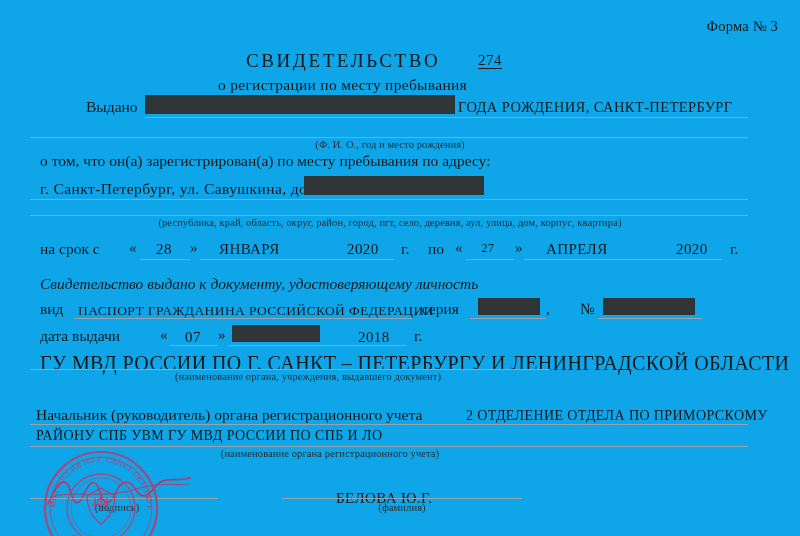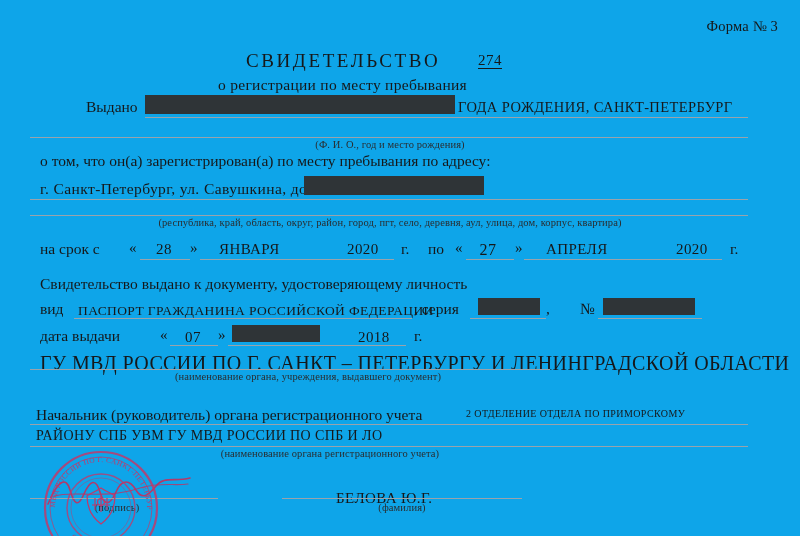--- a/index.html
+++ b/index.html
@@ -134,32 +134,32 @@
 
   <div class="lbl" style="left:40px; top:240px;">на срок с</div>
   <div class="lbl quote-mark" style="left:129px; top:240px;">«</div>
   <div class="filled" style="left:143px; top:241px; width:42px; text-align:center; font-size:15px;">28</div>
   <div class="lbl quote-mark" style="left:190px; top:240px;">»</div>
   <div class="filled caps" style="left:219px; top:241px; font-size:15px;">ЯНВАРЯ</div>
   <div class="filled" style="left:347px; top:241px; font-size:15px;">2020</div>
   <div class="lbl" style="left:401px; top:240px;">г.</div>
   <div class="lbl" style="left:428px; top:240px;">по</div>
   <div class="lbl quote-mark" style="left:455px; top:240px;">«</div>
-  <div class="filled" style="left:467px; top:241px; width:42px; text-align:center; font-size:16px;">27</div>
+  <div class="filled" style="left:467px; top:241px; width:42px; text-align:center; font-size:12px;">27</div>
   <div class="lbl quote-mark" style="left:515px; top:240px;">»</div>
   <div class="filled caps" style="left:546px; top:241px; font-size:15px;">АПРЕЛЯ</div>
   <div class="filled" style="left:676px; top:241px; font-size:15px;">2020</div>
   <div class="lbl" style="left:730px; top:240px;">г.</div>
 
   <div class="rule" style="left:140px; top:259px; width:50px;"></div>
   <div class="rule" style="left:200px; top:259px; width:194px;"></div>
   <div class="rule" style="left:466px; top:259px; width:48px;"></div>
   <div class="rule" style="left:524px; top:259px; width:198px;"></div>
 
-  <div class="lbl" style="left:40px; top:275px;">Свидетельство выдано к документу, удостоверяющему личность</div>
+  <div class="lbl" style="left:40px; top:275px;font-style:italic;">Свидетельство выдано к документу, удостоверяющему личность</div>
 
   <div class="lbl" style="left:40px; top:300px;">вид</div>
   <div class="filled" style="left:78px; top:303px; font-size:13.5px;">ПАСПОРТ ГРАЖДАНИНА РОССИЙСКОЙ ФЕДЕРАЦИИ</div>
   <div class="lbl" style="left:414px; top:300px;">, серия</div>
   <div class="redact" style="left:478px; top:298px; width:62px; height:17px;"></div>
   <div class="lbl" style="left:546px; top:300px;">,</div>
   <div class="lbl" style="left:580px; top:300px;">№</div>
   <div class="redact" style="left:603px; top:298px; width:92px; height:17px;"></div>
   <div class="rule" style="left:74px; top:318px; width:338px;"></div>
   <div class="rule" style="left:470px; top:318px; width:76px;"></div>
@@ -173,21 +173,21 @@
   <div class="filled" style="left:358px; top:329px; font-size:15px;">2018</div>
   <div class="lbl" style="left:414px; top:327px;">г.</div>
   <div class="rule" style="left:170px; top:345px; width:48px;"></div>
   <div class="rule" style="left:228px; top:345px; width:178px;"></div>
 
   <div class="filled" style="left:40px; top:352px; font-size:20px;">ГУ  МВД  РОССИИ  ПО  Г. САНКТ – ПЕТЕРБУРГУ  И  ЛЕНИНГРАДСКОЙ ОБЛАСТИ</div>
   <div class="rule" style="left:30px; top:369px; width:520px;"></div>
   <div class="lbl" style="left:36px; top:406px;">Начальник (руководитель) органа регистрационного учета</div>
 
   <div class="lbl small center" style="left:160px; top:371px; width:296px;">(наименование органа, учреждения, выдавшего документ)</div>
-  <div class="filled" style="left:466px; top:408px; font-size:10px;">2 ОТДЕЛЕНИЕ ОТДЕЛА  ПО ПРИМОРСКОМУ</div>
+  <div class="filled" style="left:466px; top:408px; font-size:14px;">2 ОТДЕЛЕНИЕ ОТДЕЛА  ПО ПРИМОРСКОМУ</div>
   <div class="rule" style="left:30px; top:424px; width:718px;"></div>
   <div class="filled" style="left:36px; top:428px; font-size:14px;">РАЙОНУ СПБ УВМ  ГУ  МВД РОССИИ  ПО  СПБ  И  ЛО</div>
   <div class="rule" style="left:30px; top:446px; width:718px;"></div>
   <div class="lbl small center" style="left:140px; top:448px; width:380px;">(наименование органа регистрационного учета)</div>
 
   <div class="signature">
     <svg width="150" height="46" viewBox="0 0 150 46" fill="none">
       <path d="M4 34 C14 10, 22 6, 26 20 C30 34, 34 38, 40 24 C46 10, 52 8, 56 22 C60 36, 66 36, 72 22 C78 8, 86 10, 92 20 C98 30, 104 26, 112 16 C120 6, 130 12, 146 8" stroke="#b33a6a" stroke-width="1.6" stroke-linecap="round"></path>
       <path d="M10 26 C30 20, 60 30, 96 18 C116 12, 130 16, 144 14" stroke="#b33a6a" stroke-width="1.1" stroke-linecap="round" opacity=".85"></path>
     </svg>

